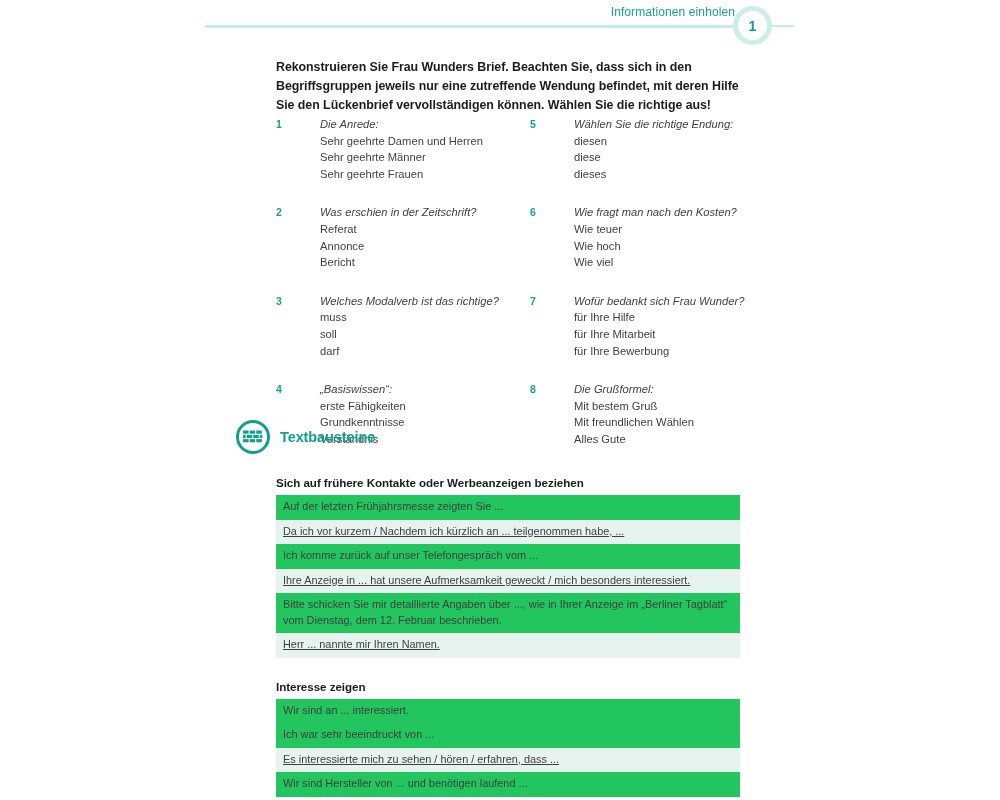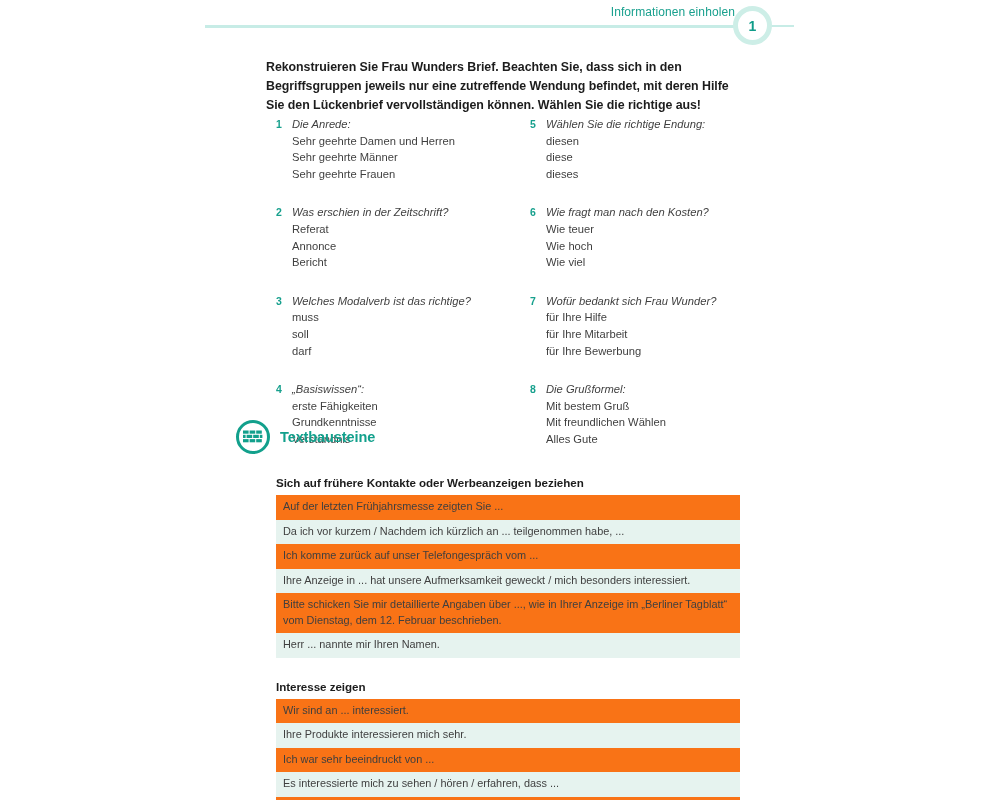--- a/index.html
+++ b/index.html
@@ -63,21 +63,21 @@
     align-items: center;
     justify-content: center;
     font-size: 14px;
     font-weight: bold;
     color: #0f9c89;
   }
 
   
   .content {
     position: absolute;
-    left: 266px;
+    left: 276px;
     top: 58px;
     width: 466px;
   }
 
   .instruction {
     font-size: 12.4px;
     font-weight: bold;
     color: #1c1c1c;
     line-height: 1.52;
     letter-spacing: -0.05px;
@@ -106,20 +106,21 @@
   .ex-num {
     width: 16px;
     flex: 0 0 16px;
     font-size: 10.5px;
     font-weight: bold;
     color: #17a08d;
     line-height: 16.6px;
   }
   .ex-body {
     flex: 1;
+    margin-left: 28px;
   }
   .ex-prompt {
     font-style: italic;
     font-size: 11.2px;
     color: #3f3f3f;
     line-height: 16.6px;
     white-space: nowrap;
   }
   .ex-opt {
     font-size: 11.2px;
@@ -180,24 +181,25 @@
     width: 464px;
   }
   .phrase {
     font-size: 10.9px;
     color: #3f3f3f;
     line-height: 15.5px;
     padding: 4px 7px 5px 7px;
     box-sizing: border-box;
   }
   .phrase.shade-dark {
-    background: #f97316;
+    background: #22c55e;
   }
   .phrase.shade-light {
     background: #e6f3ef;
+    text-decoration: underline;
   }
 
   
   .folio {
     position: absolute;
     left: 738px;
     top: 808px;
     font-size: 10.5px;
     color: #5a5a5a;
   }
@@ -322,21 +324,20 @@
         <div class="phrase shade-dark">Auf der letzten Frühjahrsmesse zeigten Sie ...</div>
         <div class="phrase shade-light">Da ich vor kurzem / Nachdem ich kürzlich an ... teilgenommen habe, ...</div>
         <div class="phrase shade-dark">Ich komme zurück auf unser Telefongespräch vom ...</div>
         <div class="phrase shade-light">Ihre Anzeige in ... hat unsere Aufmerksamkeit geweckt / mich besonders interessiert.</div>
         <div class="phrase shade-dark">Bitte schicken Sie mir detaillierte Angaben über ..., wie in Ihrer Anzeige im „Berliner Tagblatt“ vom Dienstag, dem 12. Februar beschrieben.</div>
         <div class="phrase shade-light">Herr ... nannte mir Ihren Namen.</div>
       </div>
       <div class="group-title">Interesse zeigen</div>
       <div class="phrase-list">
         <div class="phrase shade-dark">Wir sind an ... interessiert.</div>
-        <div class="phrase shade-light">Ihre Produkte interessieren mich sehr.</div>
         <div class="phrase shade-dark">Ich war sehr beeindruckt von ...</div>
         <div class="phrase shade-light">Es interessierte mich zu sehen / hören / erfahren, dass ...</div>
         <div class="phrase shade-dark">Wir sind Hersteller von ... und benötigen laufend ...</div>
       </div>
     </div>
 </div>
 
 <div class="folio">21</div>
 
 </body></html>

